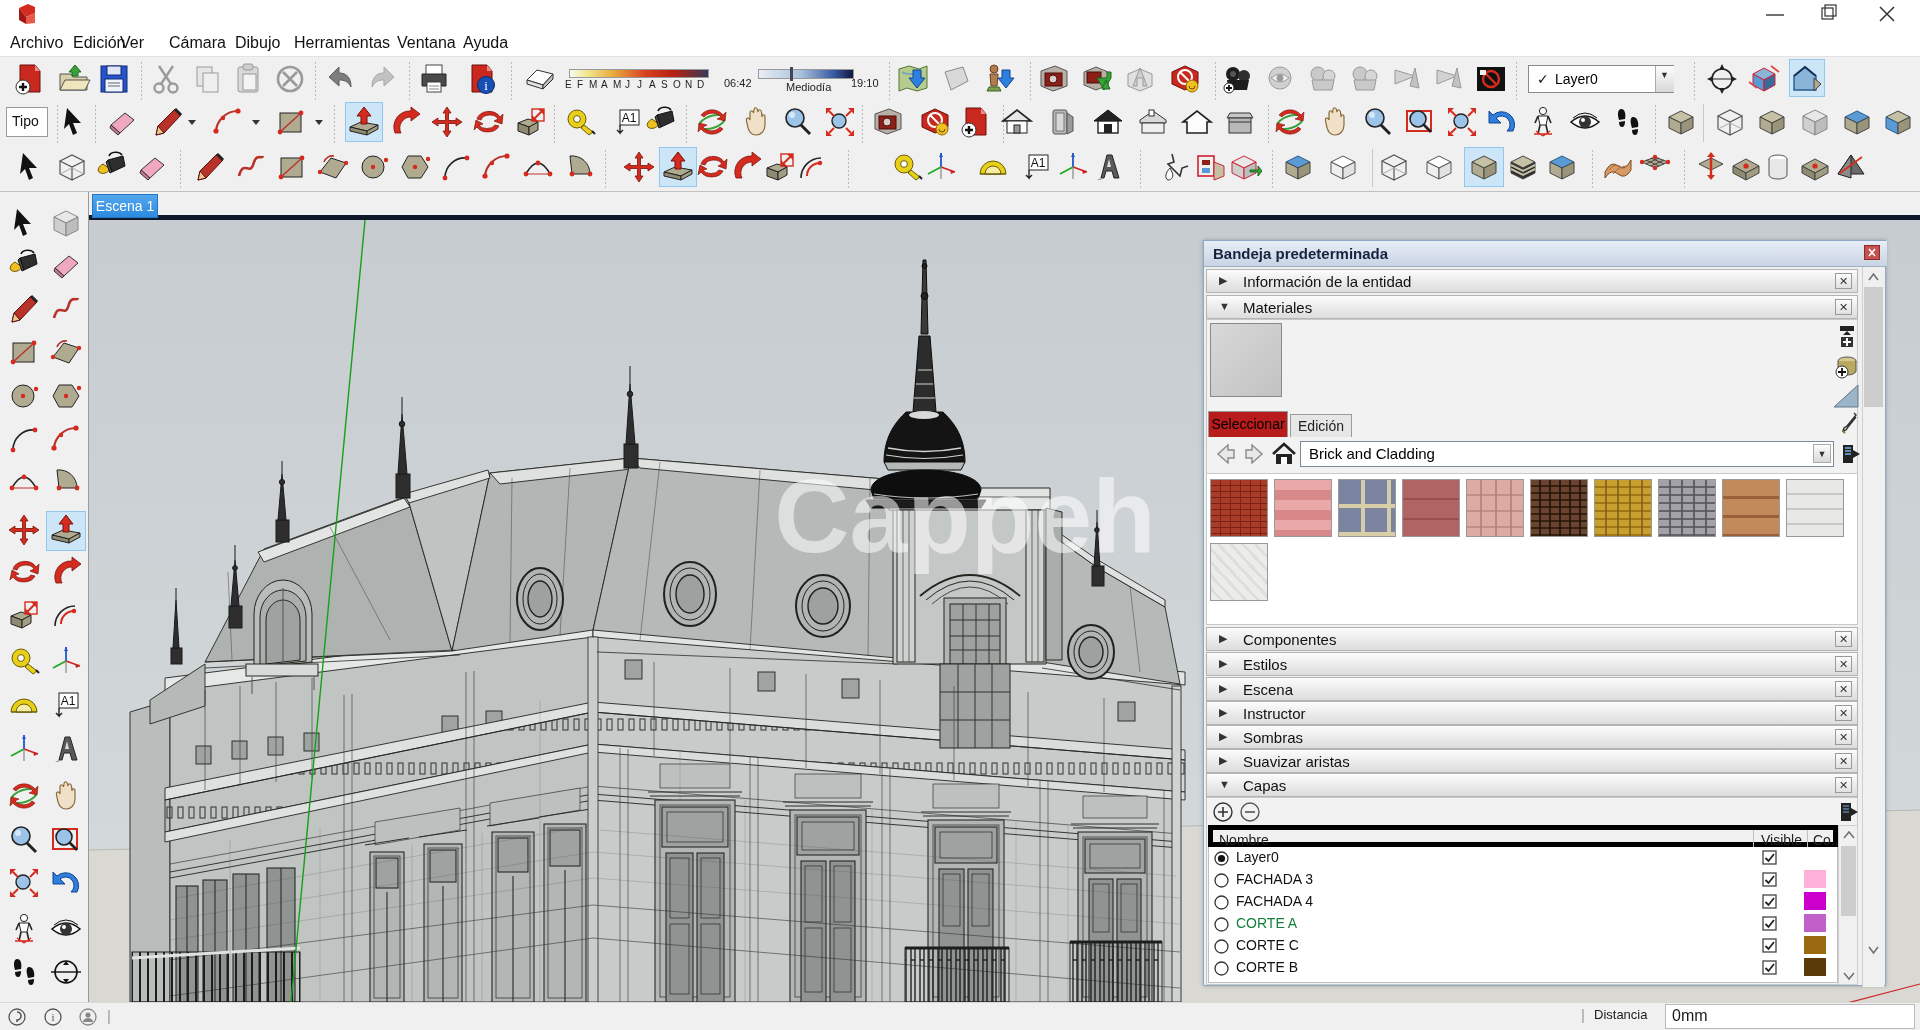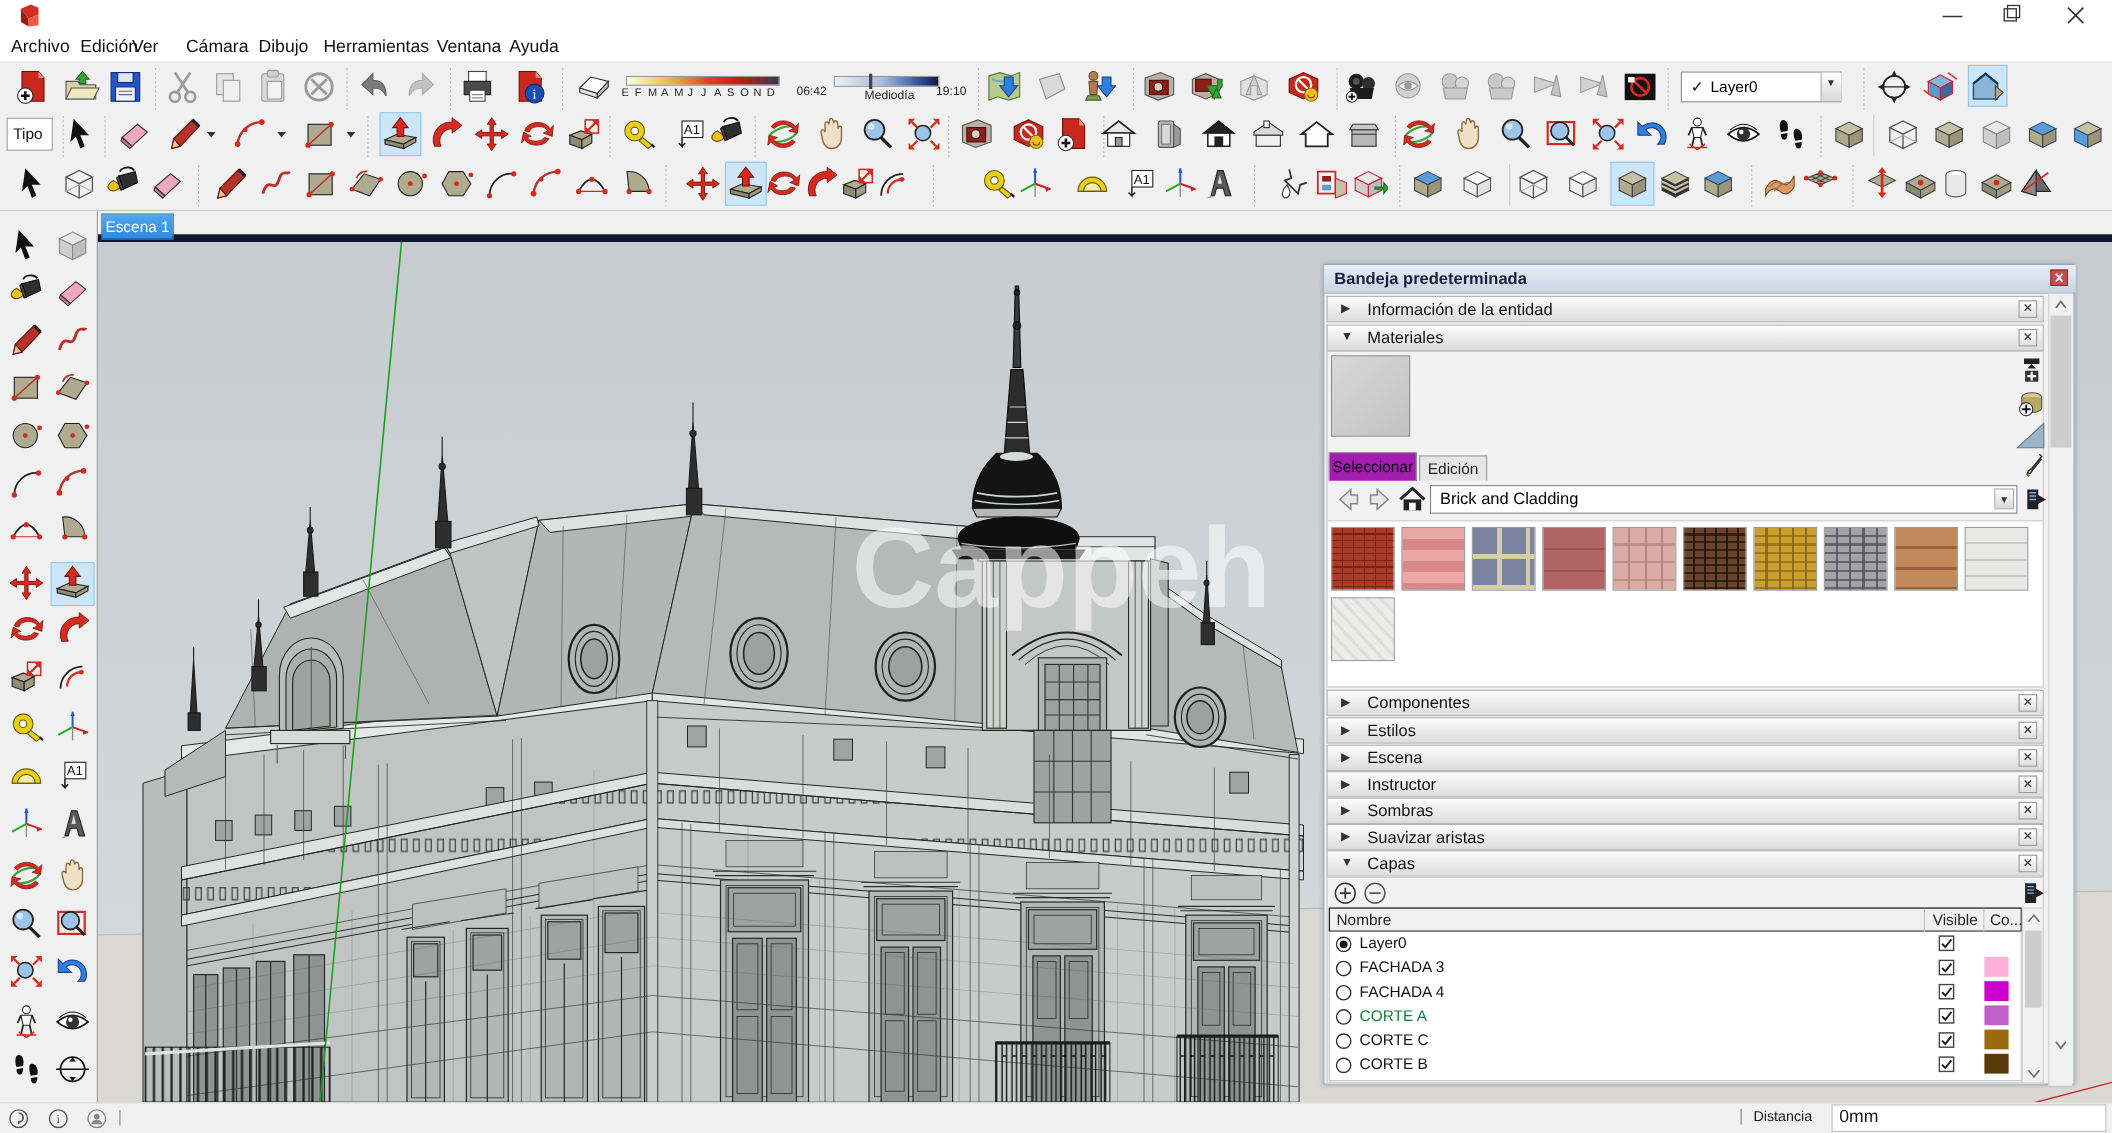--- a/index.html
+++ b/index.html
@@ -4,21 +4,21 @@
 *{margin:0;padding:0;box-sizing:border-box}
 html,body{width:1920px;height:1030px;overflow:hidden;font-family:"Liberation Sans",sans-serif;background:#f0f0f0}
 .abs{position:absolute}
 #titlebar{position:absolute;left:0;top:0;width:1920px;height:30px;background:#ffffff}
 #menubar{position:absolute;left:0;top:30px;width:1920px;height:26px;background:#ffffff;font-size:16px;color:#111}
 #menubar span{position:absolute;top:4px}
 #tb1{position:absolute;left:0;top:56px;width:1920px;height:45px;background:#f0f0f0;border-top:1px solid #e3e3e3}
 #tb2{position:absolute;left:0;top:101px;width:1920px;height:45px;background:#f0f0f0}
 #tb3{position:absolute;left:0;top:146px;width:1920px;height:46px;background:#f0f0f0;border-bottom:1px solid #c0c0c0}
 #sidebar{position:absolute;left:0;top:192px;width:89px;height:810px;background:#f0f0f0}
-#tabstrip{position:absolute;left:89px;top:192px;width:1831px;height:28px;background:#f0f0f0;border-bottom:7px solid #0f172a}
+#tabstrip{position:absolute;left:89px;top:192px;width:1831px;height:28px;background:#f0f0f0;border-bottom:5px solid #0f172a}
 .scenetab{position:absolute;left:3px;top:2px;width:66px;height:24px;background:linear-gradient(#53a7ec,#2d8ae0);color:#fff;font-size:14px;text-align:center;line-height:23px;border:1px solid #2277c8}
 #viewport{position:absolute;left:89px;top:220px;width:1831px;height:782px;overflow:hidden}
 #panel{position:absolute;left:1203px;top:240px;width:683px;height:746px;background:#f0f0f0;border:1px solid #8fa8c8;box-shadow:0 0 4px rgba(0,0,0,.25)}
 #statusbar{position:absolute;left:0;top:1002px;width:1920px;height:28px;background:#f0f0f0;border-top:1px solid #d8d8d8;font-size:15px;color:#1a1a1a}
 .sep{position:absolute;width:1px;background:repeating-linear-gradient(#bbb 0 2px,#f0f0f0 2px 4px)}
 .ic{position:absolute;width:34px;height:34px}
 .hl{position:absolute;background:#cde6f7;border:1px solid #90c8f0}
 svg{display:block}
 </style></head>
 <body>
@@ -1417,21 +1417,21 @@
     </svg>
     <svg class="abs" style="left:630px;top:112px" width="26" height="26">
       <ellipse cx="13" cy="8" rx="9" ry="4" fill="#d8c890" stroke="#555"></ellipse>
       <path d="M4 8 L4 18 A 9 4 0 0 0 22 18 L22 8" fill="#b8a860" stroke="#555"></path>
       <circle cx="8" cy="19" r="6" fill="#fff" stroke="#333"></circle>
       <path d="M8 15 L8 23 M4 19 L12 19" stroke="#111" stroke-width="1.8"></path>
     </svg>
     <svg class="abs" style="left:628px;top:142px" width="28" height="26">
       <path d="M2 24 L26 24 L26 2 Z" fill="#9ab4c8" stroke="#678"></path>
     </svg>
-    <div class="abs" style="left:4px;top:170px;width:80px;height:26px;background:#a21caf;border:1px solid #9a9a9a;border-bottom:none;font-size:14px;text-align:center;padding-top:4px">Seleccionar</div>
+    <div class="abs" style="left:4px;top:170px;width:80px;height:26px;background:#b91c1c;border:1px solid #9a9a9a;border-bottom:none;font-size:14px;text-align:center;padding-top:4px">Seleccionar</div>
     <div class="abs" style="left:86px;top:173px;width:62px;height:23px;background:#e6e6e6;border:1px solid #9a9a9a;border-bottom:none;font-size:14px;text-align:center;padding-top:3px;color:#222">Edición</div>
     <svg class="abs" style="left:636px;top:170px" width="18" height="26">
       <path d="M14 2 L16 4 L7 15 L4 17 L3 20 L6 19 L8 16 L16 6" fill="none" stroke="#333" stroke-width="1.4"></path>
       <path d="M3 20 L5 22" stroke="#886a2a" stroke-width="2"></path>
     </svg>
     <svg class="abs" style="left:8px;top:200px" width="26" height="26">
       <path d="M16 4 L6 13 L16 22 L16 17 L22 17 L22 9 L16 9 Z" fill="#e8e8e8" stroke="#8a8a8a" stroke-width="1.4"></path>
     </svg>
     <svg class="abs" style="left:38px;top:200px" width="26" height="26">
       <path d="M10 4 L20 13 L10 22 L10 17 L4 17 L4 9 L10 9 Z" fill="#e8e8e8" stroke="#8a8a8a" stroke-width="1.4"></path>
@@ -1498,21 +1498,21 @@
     <svg class="abs" style="left:8px;top:560px" width="60" height="22">
       <circle cx="11" cy="11" r="9" fill="none" stroke="#333" stroke-width="1.4"></circle>
       <path d="M11 6 L11 16 M6 11 L16 11" stroke="#333" stroke-width="1.6"></path>
       <circle cx="38" cy="11" r="9" fill="none" stroke="#555" stroke-width="1.4"></circle>
       <path d="M33 11 L43 11" stroke="#555" stroke-width="1.6"></path>
     </svg>
     <svg class="abs" style="left:634px;top:560px" width="24" height="22">
       <path d="M3 2 L13 2 L13 7 L20 11 L13 15 L13 20 L3 20 Z" fill="#222"></path>
       <path d="M5 5 L11 5 M5 8 L11 8 M5 11 L11 11" stroke="#7ab0e8" stroke-width="1.2"></path>
     </svg>
-    <div class="abs" style="left:4px;top:584px;width:630px;height:22px;background:#f0f0f0;border:1px solid #000000;font-size:14px;color:#222">
+    <div class="abs" style="left:4px;top:584px;width:630px;height:22px;background:#f0f0f0;border:5px solid #000000;font-size:14px;color:#222">
       <span class="abs" style="left:6px;top:2px">Nombre</span>
       <span class="abs" style="left:548px;top:2px">Visible</span>
       <span class="abs" style="left:600px;top:2px">Co...</span>
       <div class="abs" style="left:540px;top:0;width:1px;height:22px;background:#c0c0c0"></div>
       <div class="abs" style="left:594px;top:0;width:1px;height:22px;background:#c0c0c0"></div>
     </div>
     <div class="abs" style="left:4px;top:606px;width:630px;height:136px;background:#fff;border:1px solid #c0c0c0;border-top:none;overflow:hidden"></div>
     <svg class="abs" style="left:10px;top:610px" width="15" height="15">
       <circle cx="7.5" cy="7.5" r="6.5" fill="#fff" stroke="#333" stroke-width="1.3"></circle>
       <circle cx="7.5" cy="7.5" r="3.6" fill="#111"></circle>

